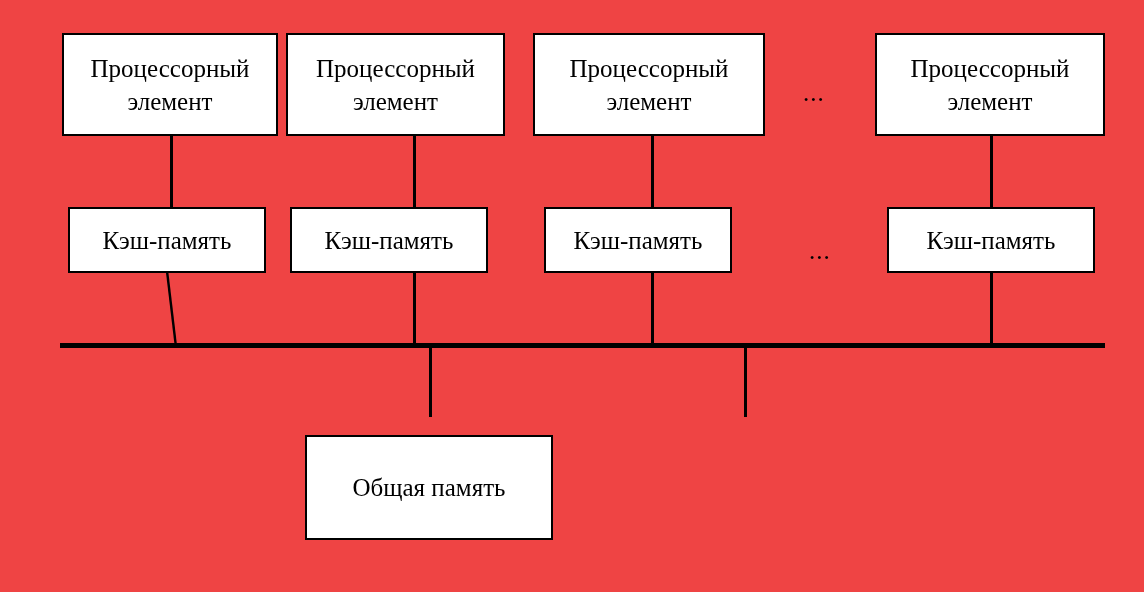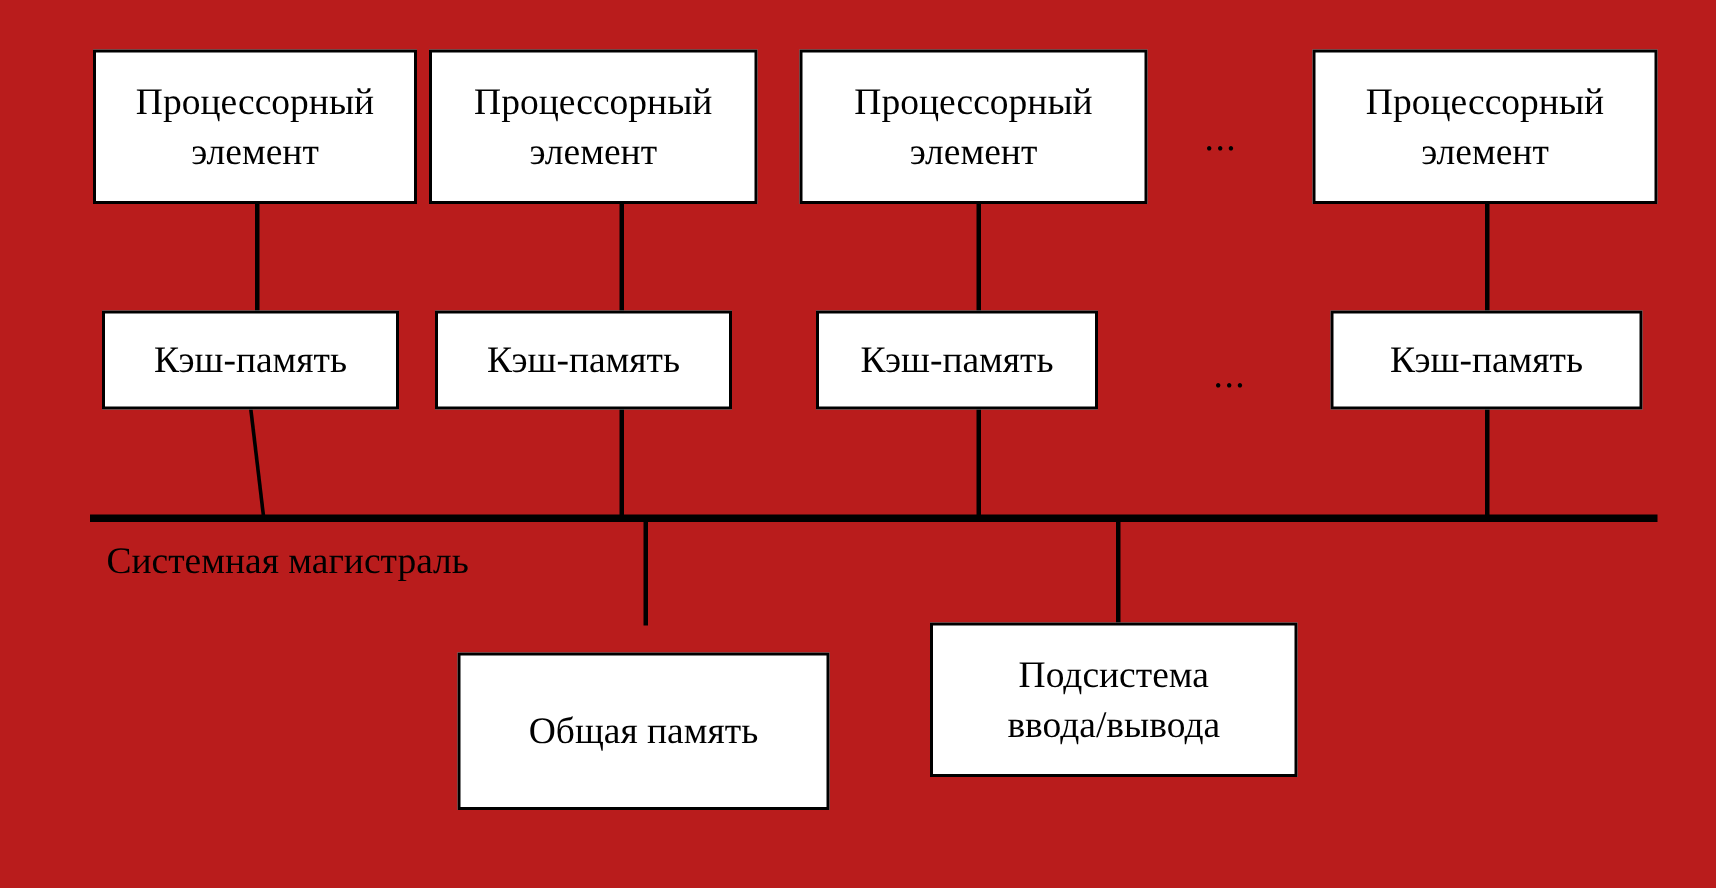--- a/index.html
+++ b/index.html
@@ -7,21 +7,21 @@
     padding: 0;
     background: #ffffff;
   }
   body {
     font-family: "Liberation Serif", "DejaVu Serif", serif;
   }
   #diagram-root {
     position: relative;
     width: 1144px;
     height: 592px;
-    background: #b91c1c;
+    background: #ef4444;
     overflow: hidden;
   }
   .node-box {
     position: absolute;
     box-sizing: border-box;
     border: 2px solid #000000;
     background: #ffffff;
     display: flex;
     align-items: center;
     justify-content: center;
@@ -124,27 +124,22 @@
 
   <svg class="slanted-connector" style="left:160px; top:271px; width:30px; height:78px;">
     <line x1="7" y1="0" x2="16" y2="76" stroke="#000000" stroke-width="2.4"></line>
   </svg>
   <div class="connector connector-v" style="left:413px; top:271px; height:76px;"></div>
   <div class="connector connector-v" style="left:651px; top:271px; height:76px;"></div>
   <div class="connector connector-v" style="left:990px; top:271px; height:76px;"></div>
 
   <div class="bus-line" style="left:60px; top:343px; width:1045px;"></div>
 
-  <div class="bus-label" style="left:71px; top:362px;">Системная магистраль</div>
 
   <div class="connector connector-v" style="left:429px; top:347px; height:70px;"></div>
   <div class="connector connector-v" style="left:744px; top:347px; height:70px;"></div>
 
   <div class="node-box" style="left:305px; top:435px; width:248px; height:105px;">
     <span class="node-label">Общая память</span>
   </div>
 
-  <div class="node-box" style="left:620px; top:415px; width:245px; height:103px;">
-    <span class="node-label">Подсистема
-ввода/вывода</span>
-  </div>
 
 </div>
 
 </body></html>

